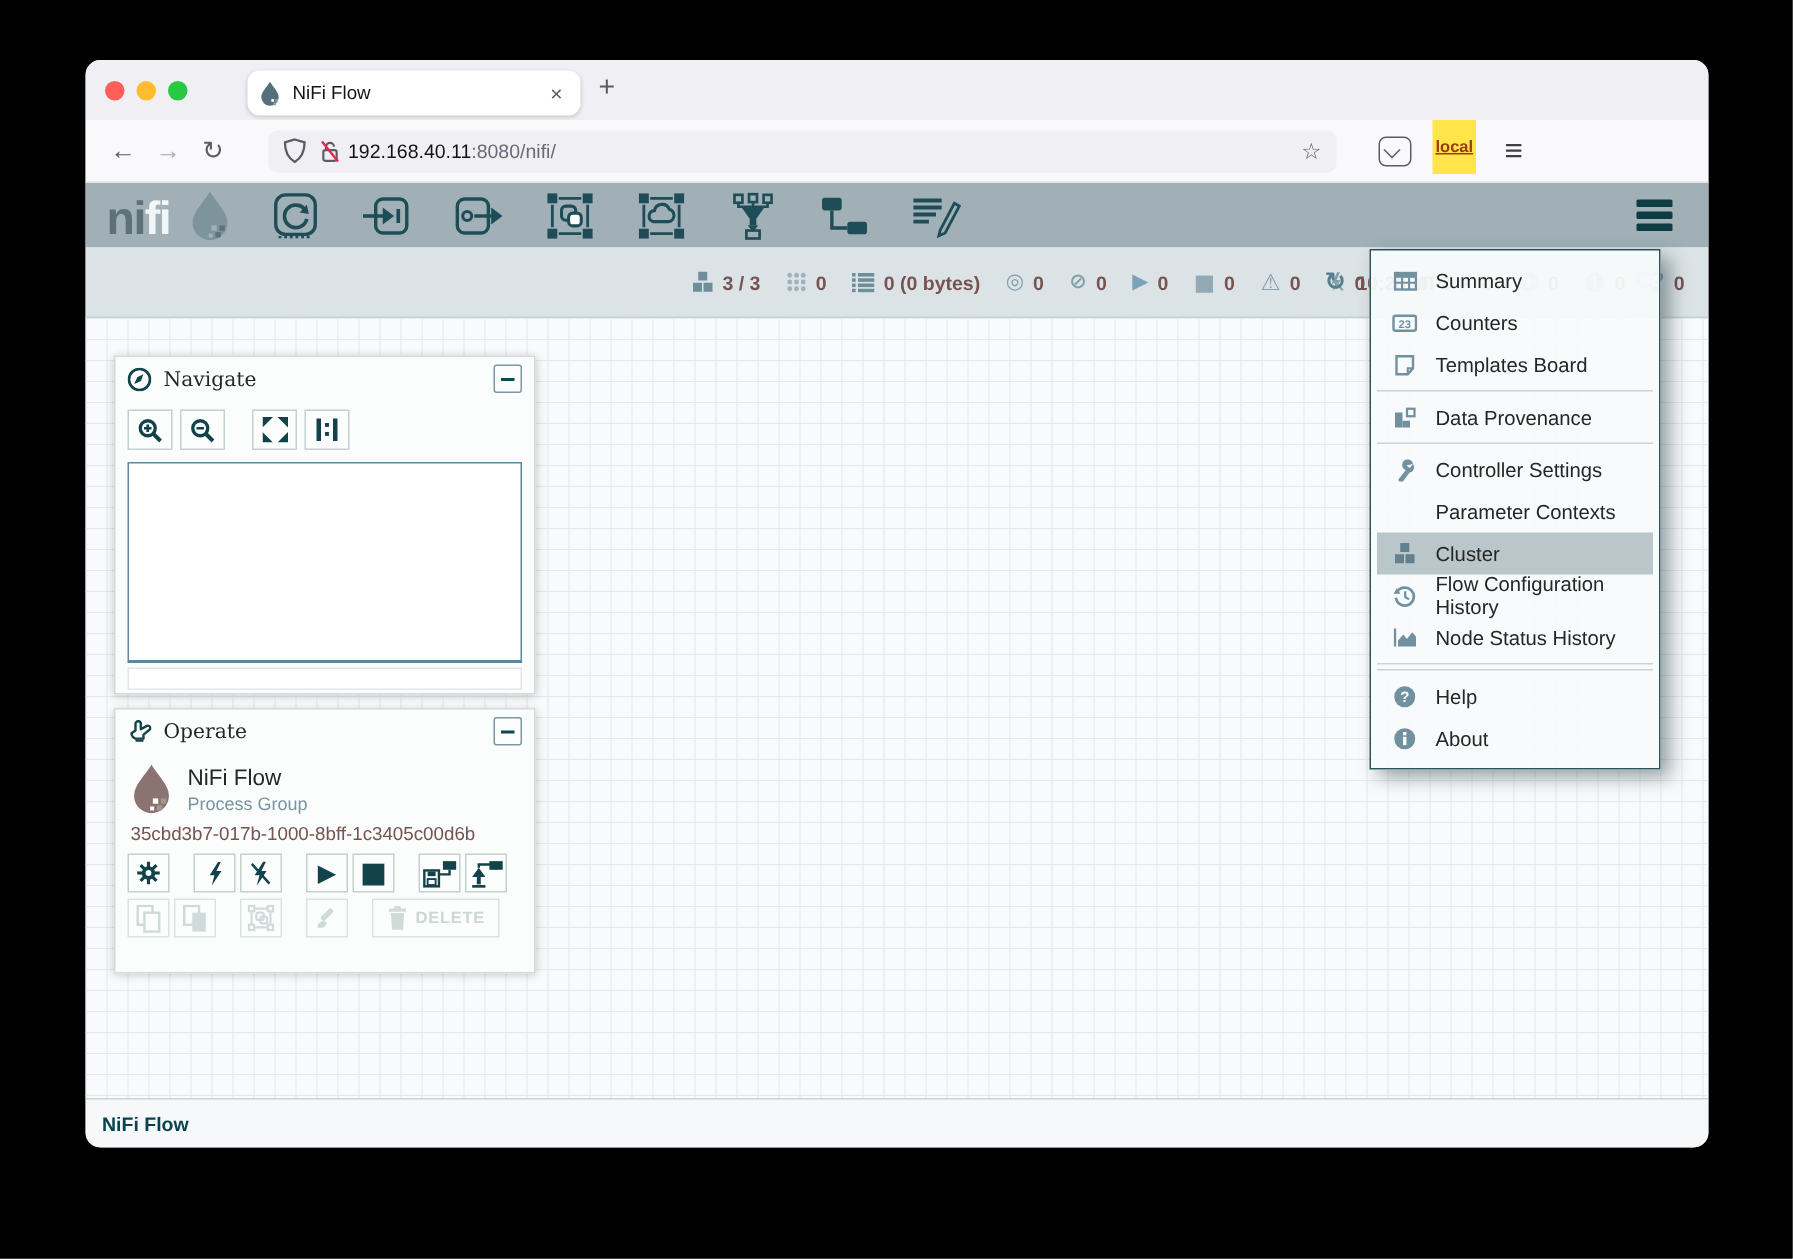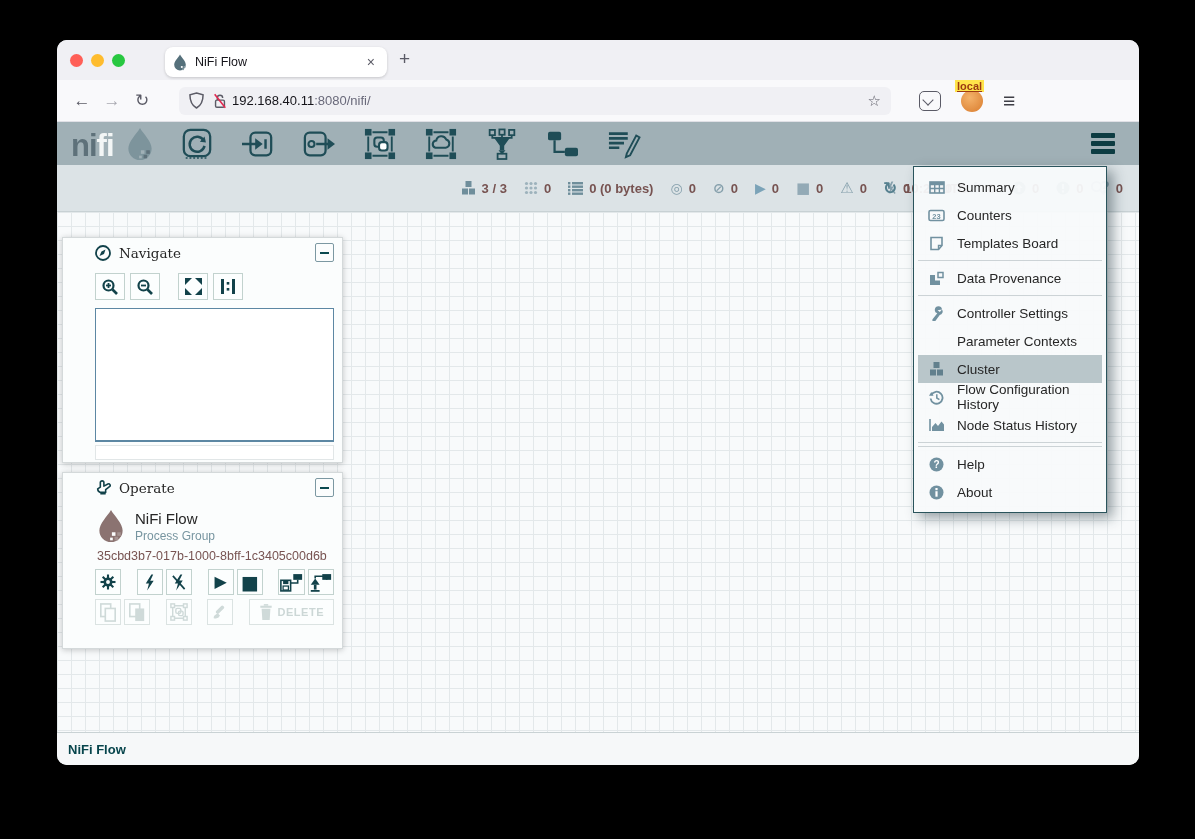--- a/index.html
+++ b/index.html
@@ -19,21 +19,21 @@
   .nav-btn{width:30px;text-align:center;font-size:17px;color:#5b5b66;}
   .nav-btn.fwd{color:#a9a9b1;}
   .urlbar{flex:1;max-width:712px;height:28px;background:#f0f0f4;border-radius:6px;margin-left:22px;display:flex;align-items:center;padding:0 10px;box-sizing:border-box;}
   .url-text{font-size:13px;color:#15141a;margin-left:4px;flex:1;}
   .url-text .suffix{color:#69697a;}
   .url-star{font-size:15px;color:#5b5b66;}
   .right-icons{display:flex;align-items:center;gap:20px;margin-left:28px;}
   .pocket{width:20px;height:18px;border:1.6px solid #5b5b66;border-radius:5px;position:relative;}
   .pocket::after{content:"";position:absolute;left:4px;top:4px;width:7px;height:7px;border-left:1.6px solid #5b5b66;border-bottom:1.6px solid #5b5b66;transform:rotate(-45deg);}
   .avatar{position:relative;width:22px;height:22px;border-radius:50%;background:radial-gradient(circle at 40% 35%,#f4b26a,#d97c2e);}
-  .avatar-badge{position:absolute;left:-6px;top:-10px;background:#ffe44a;color:#9c3a12;font-size:11px;font-weight:bold;padding:0 2px;text-decoration:underline;}
+  .avatar-badge{position:absolute;left:-6px;top:-10px;background:#ffe44a;color:#9c3a12;font-size:11px;font-weight:bold;padding:12px 2px;text-decoration:underline;}
   .ff-menu{font-size:21px;color:#3f3f46;}
   
   .nifi-toolbar{height:43px;background:#a0b0b6;display:flex;align-items:center;flex:none;padding:0 14px;box-sizing:border-box;}
   .logo{display:flex;align-items:flex-end;margin-right:26px;gap:12px;}
   .logo-text{font-size:31px;font-weight:bold;letter-spacing:-1px;line-height:30px;}
   .logo-ni{color:#5e717a}.logo-fi{color:#f3f6f6}
   .components{display:flex;align-items:center;gap:27px;}
   .comp{width:34px;height:34px;display:flex;align-items:center;justify-content:center;}
   .nifi-hamburger{margin-left:auto;display:flex;flex-direction:column;gap:3px;padding-right:10px;}
   .nifi-hamburger span{width:24px;height:5px;background:#0d3c42;border-radius:1px;}
@@ -42,21 +42,21 @@
   .sb-item{display:flex;align-items:center;gap:6px;}
   .sb-val{font-size:13px;font-weight:bold;color:#775351;}
   .gly{font-family:"DejaVu Sans",sans-serif;font-size:14px;color:#86a0ac;font-weight:bold;line-height:1;}
   .sb-right{position:absolute;right:0;top:0;height:100%;display:flex;align-items:center;gap:7px;left:826px;}
   .sb-time{font-size:13px;font-weight:bold;color:#775351;white-space:nowrap;}
   
   .canvas{flex:1;position:relative;background-color:#f8fafb;
     background-image:linear-gradient(#e3e8ea 1px,transparent 1px),linear-gradient(90deg,#e3e8ea 1px,transparent 1px);
     background-size:14px 14px;}
   
-  .panel{position:absolute;left:5px;width:281px;background:#fbfdfd;border:1px solid #d4d9da;box-shadow:0 1px 6px rgba(0,0,0,.22);box-sizing:border-box;padding-left:24px;}
+  .panel{position:absolute;left:19px;width:281px;background:#fbfdfd;border:1px solid #d4d9da;box-shadow:0 1px 6px rgba(0,0,0,.22);box-sizing:border-box;}
   .panel-header{height:29px;display:flex;align-items:center;padding:0 8px;gap:8px;}
   .panel-title{font-family:"DejaVu Serif",serif;font-size:13.5px;color:#262626;flex:1;}
   .collapse-btn{width:17px;height:17px;border:1px solid #7c98a2;border-radius:2px;display:flex;align-items:center;justify-content:center;}
   .collapse-btn::before{content:"";width:9px;height:2px;background:#0b4a50;}
   .nav-tools{display:flex;gap:5px;padding:6px 8px 4px 8px;}
   .tool-btn{width:30px;height:27px;border:1px solid #c2d2ce;background:#fcfefe;display:flex;align-items:center;justify-content:center;box-sizing:border-box;}
   .tool-gap{width:8px;}
   .minimap{margin:4px 8px 0 8px;height:131px;background:#fff;border:1px solid #5c87a3;border-bottom-width:2px;}
   .minimap-footer{margin:3px 8px 8px 8px;height:13px;background:#fff;border:1px solid #e1e6e7;}
   .op-component{display:flex;align-items:center;gap:10px;padding:7px 10px 2px 10px;}

